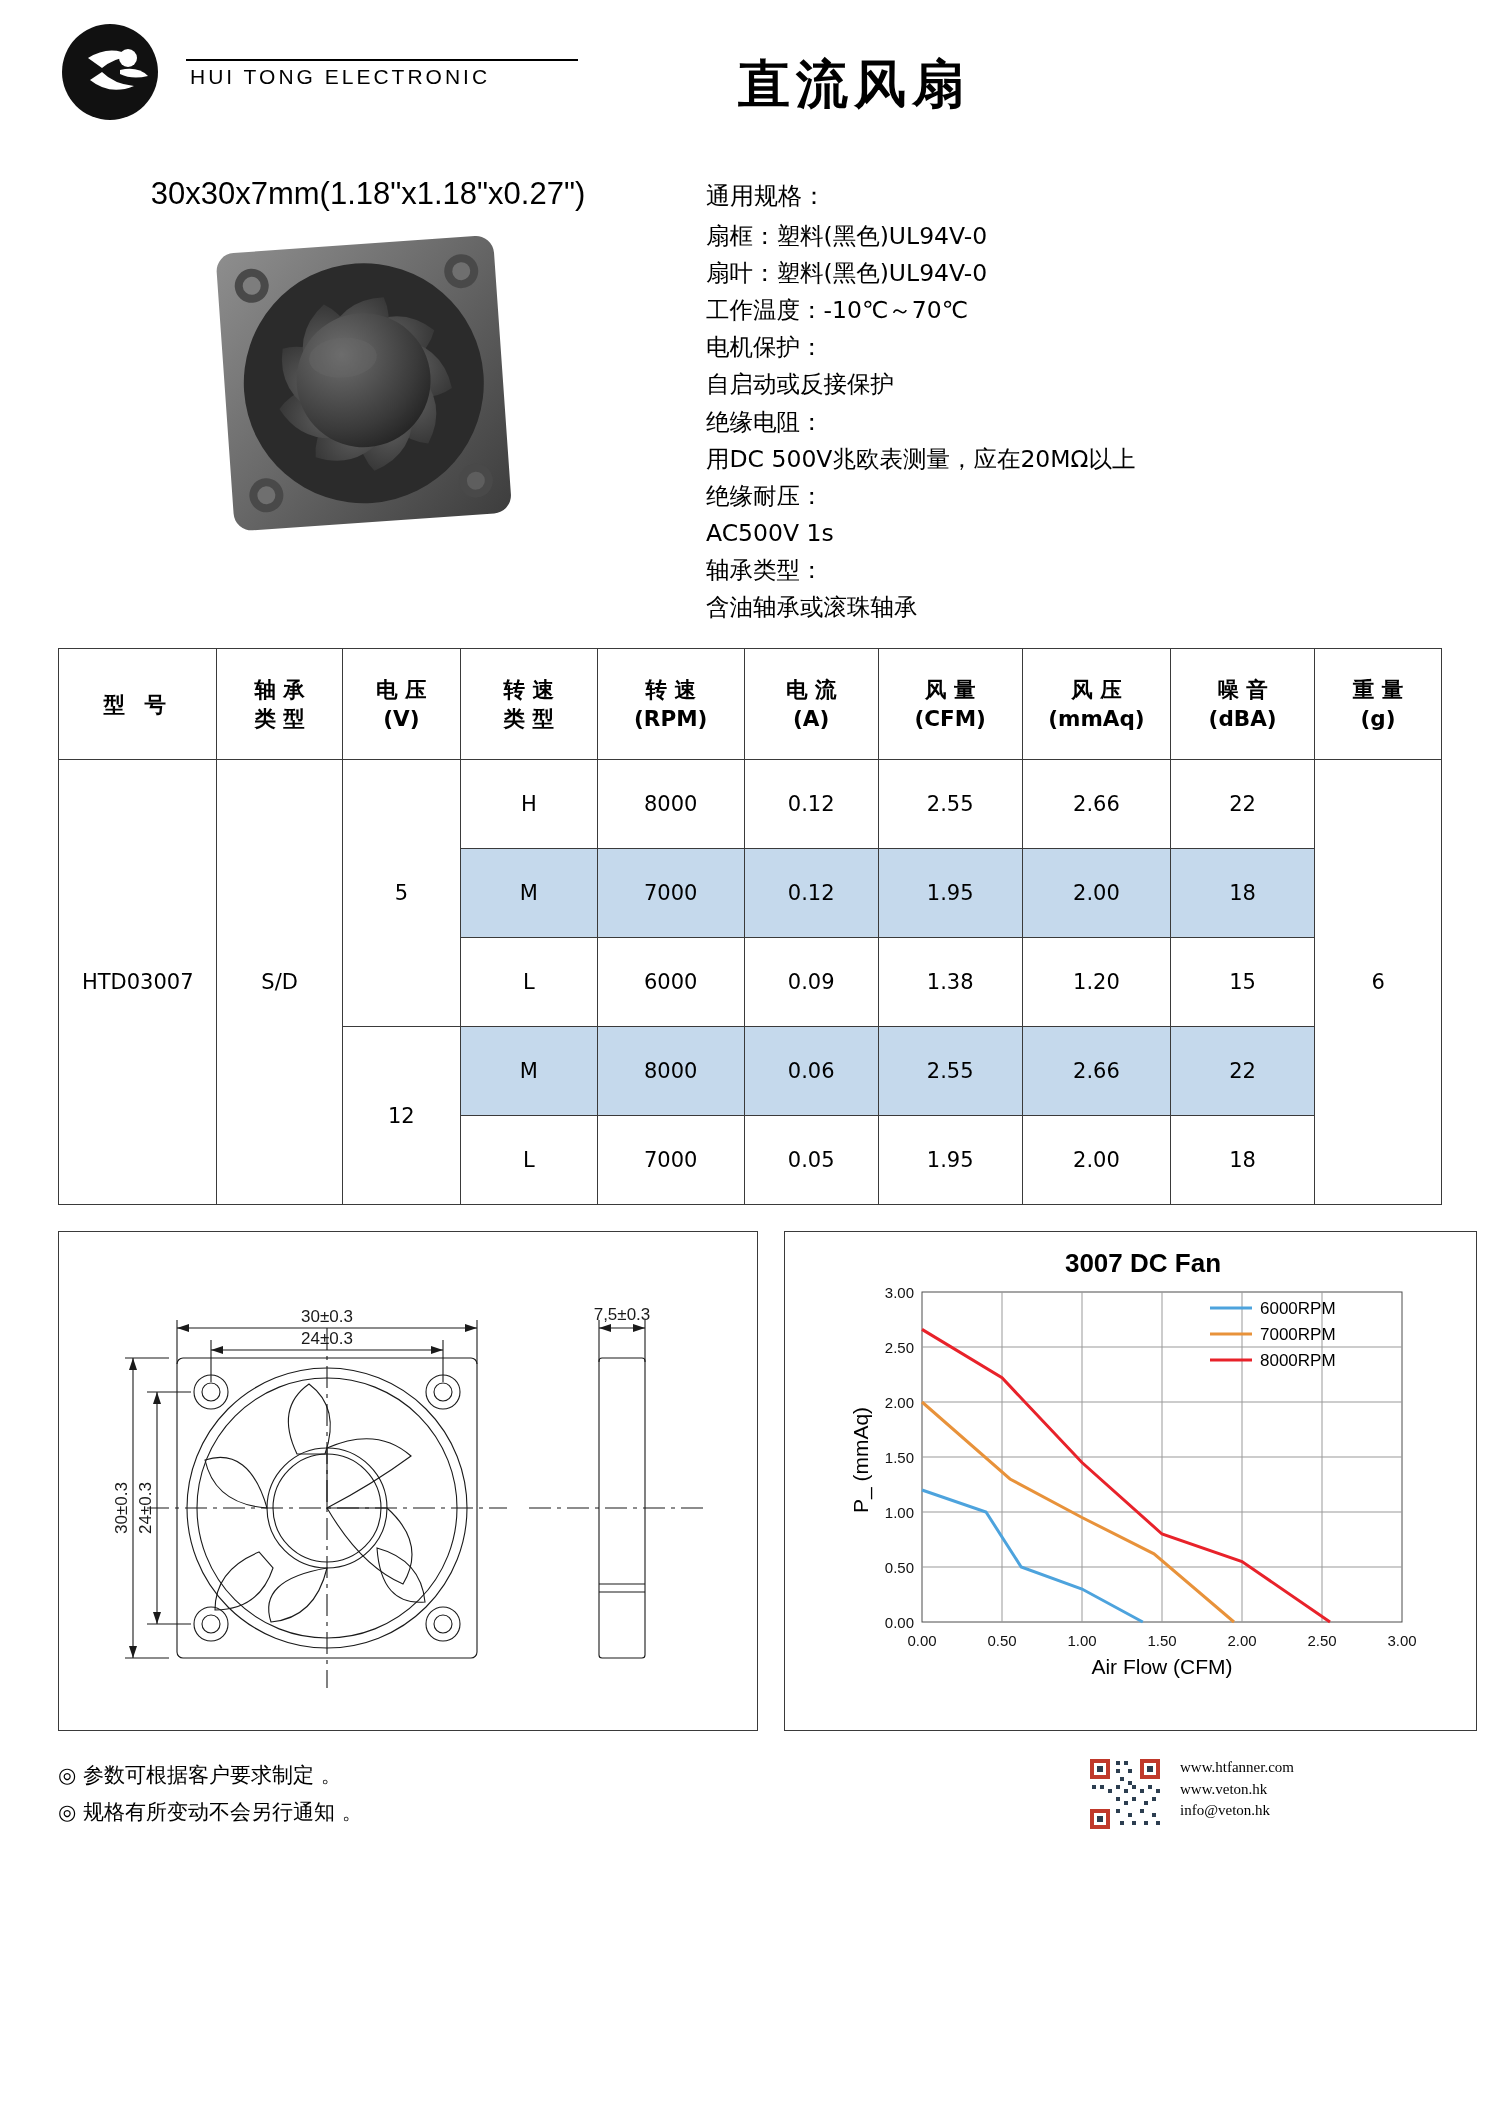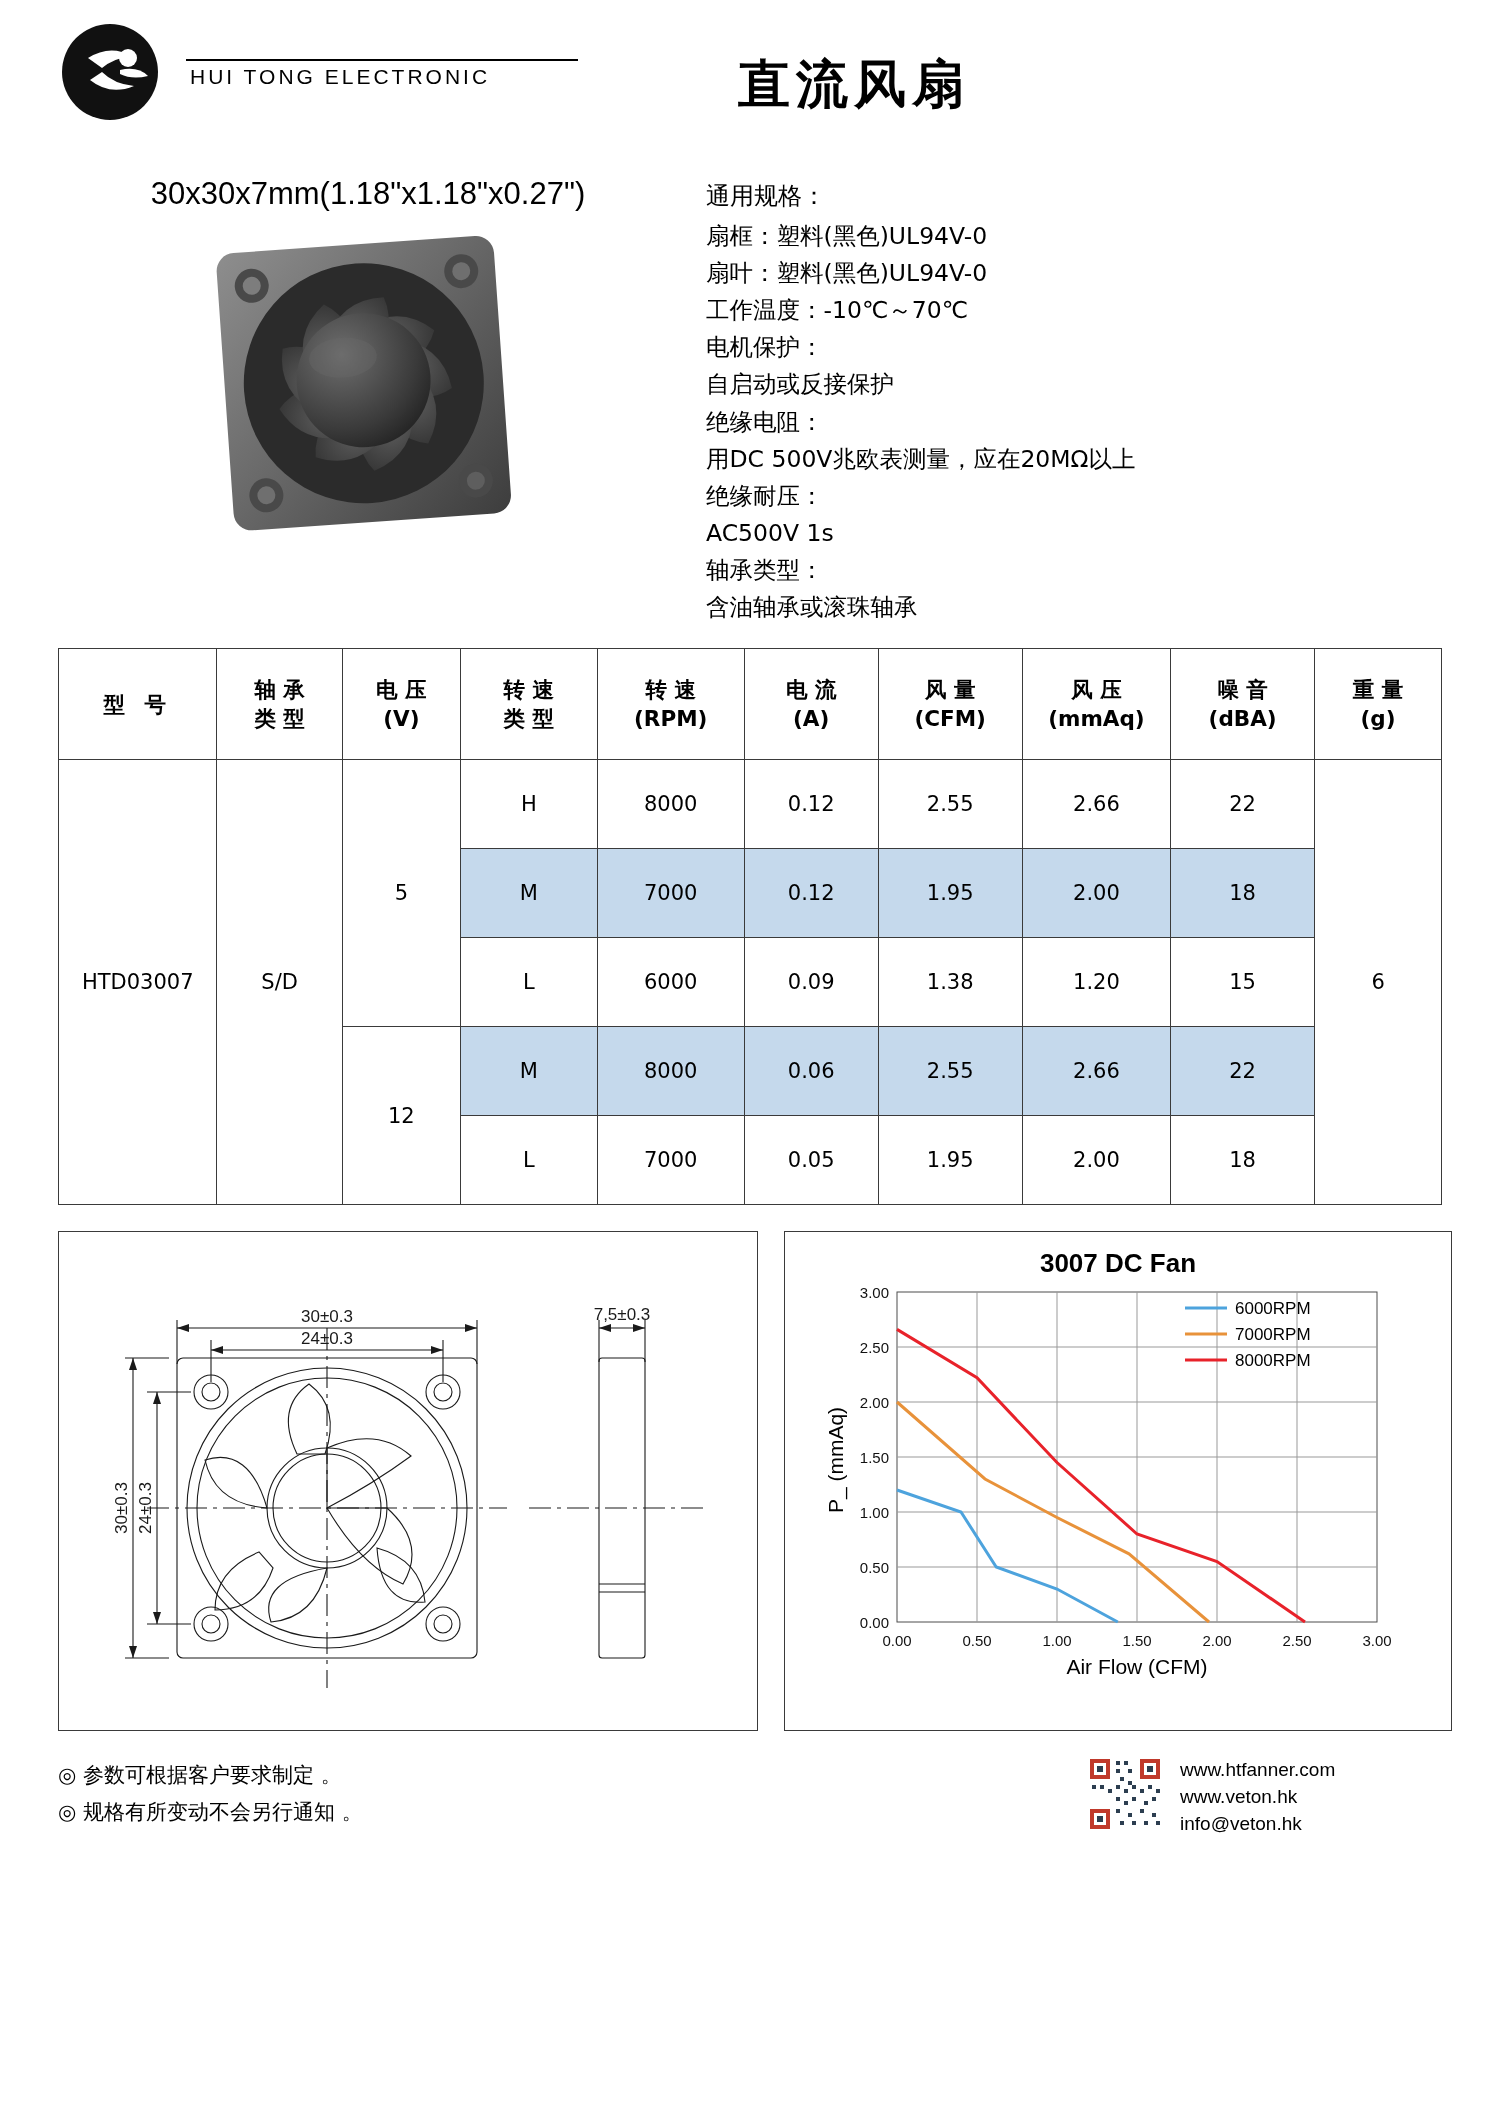--- a/index.html
+++ b/index.html
@@ -147,20 +147,21 @@
     border: 1px solid #3a3a3a;
     box-sizing: border-box;
     position: relative;
   }
   .chart-box {
     flex: 1;
     height: 500px;
     border: 1px solid #3a3a3a;
     box-sizing: border-box;
     position: relative;
+    padding-left: 25px;
   }
 
   
   .footer {
     display: flex;
     margin-top: 26px;
   }
   .notes {
     width: 700px;
     font-family: "DejaVu Sans", sans-serif;
@@ -173,22 +174,22 @@
     align-items: flex-start;
     padding-left: 330px;
   }
   .qr {
     width: 74px;
     height: 74px;
     flex: none;
   }
   .contact-lines {
     margin-left: 18px;
-    font-family: Liberation Sans, sans-serif;
-    font-size: 19px;
+    font-family: Liberation Serif, serif;
+    font-size: 15px;
     line-height: 1.42;
   }
   svg { overflow: visible; }
   text { font-family: "Liberation Sans", sans-serif; }
 </style>
 </head>
 <body>
 
 <div class="page">
 

